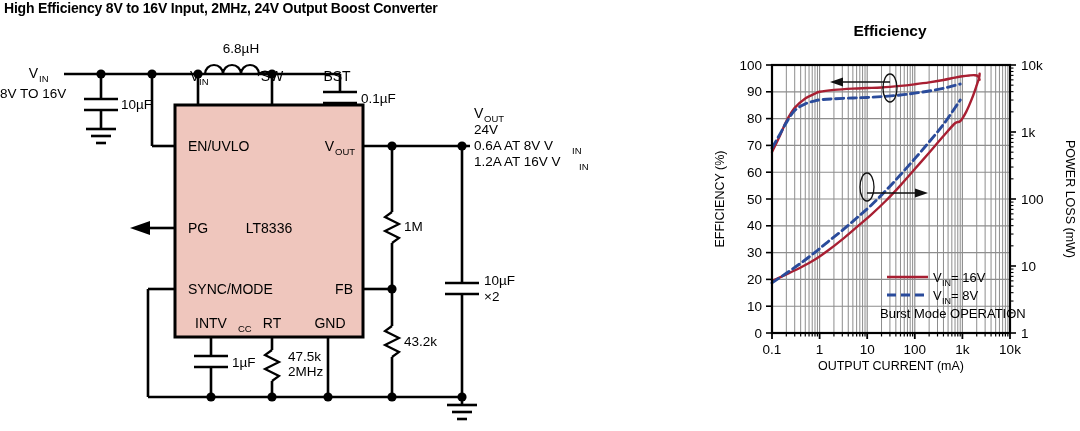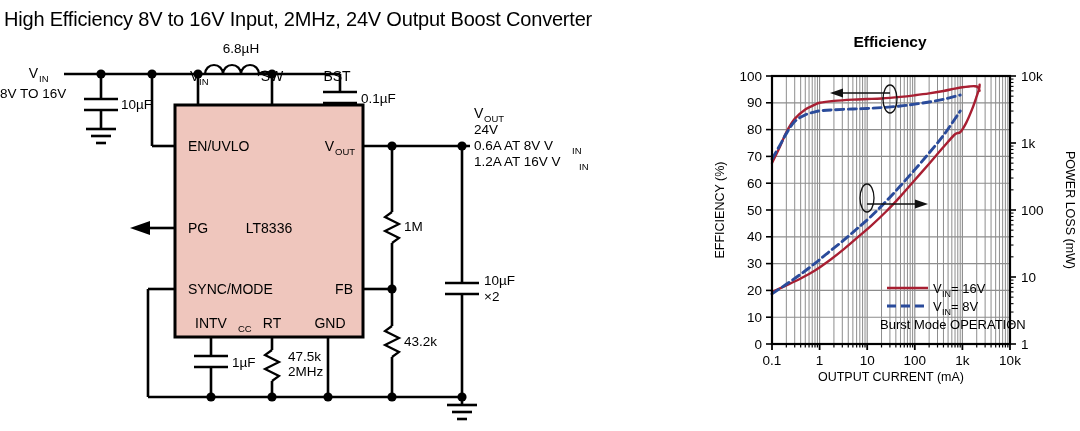--- a/index.html
+++ b/index.html
@@ -1,29 +1,29 @@
 <!DOCTYPE html>
 <html><head>
 <meta charset="utf-8">
 <style>
   html,body{margin:0;padding:0;background:#ffffff;}
   body{width:1080px;height:431px;position:relative;overflow:hidden;
        font-family:"Liberation Sans", sans-serif;color:#000;}
 
   #root{position:absolute;inset:0;}
 
-  .ttl{position:absolute;left:4px;top:8px;font-size:20px;font-weight:normal;
+  .ttl{position:absolute;left:4px;top:0;font-size:14px;font-weight:bold;
        letter-spacing:-0.2px;white-space:nowrap;}
 
   
   #schem{position:absolute;left:0;top:26px;width:640px;height:405px;}
   #schem svg{display:block;}
 
   
-  #chart{position:absolute;left:700px;top:16px;width:380px;height:380px;}
+  #chart{position:absolute;left:700px;top:5px;width:380px;height:380px;}
   #chart svg{display:block;}
 </style>
 </head>
 <body>
 
 <div id="root">
 
   <div class="ttl">High Efficiency 8V to 16V Input, 2MHz, 24V Output Boost Converter</div>
 
   <div id="schem">

